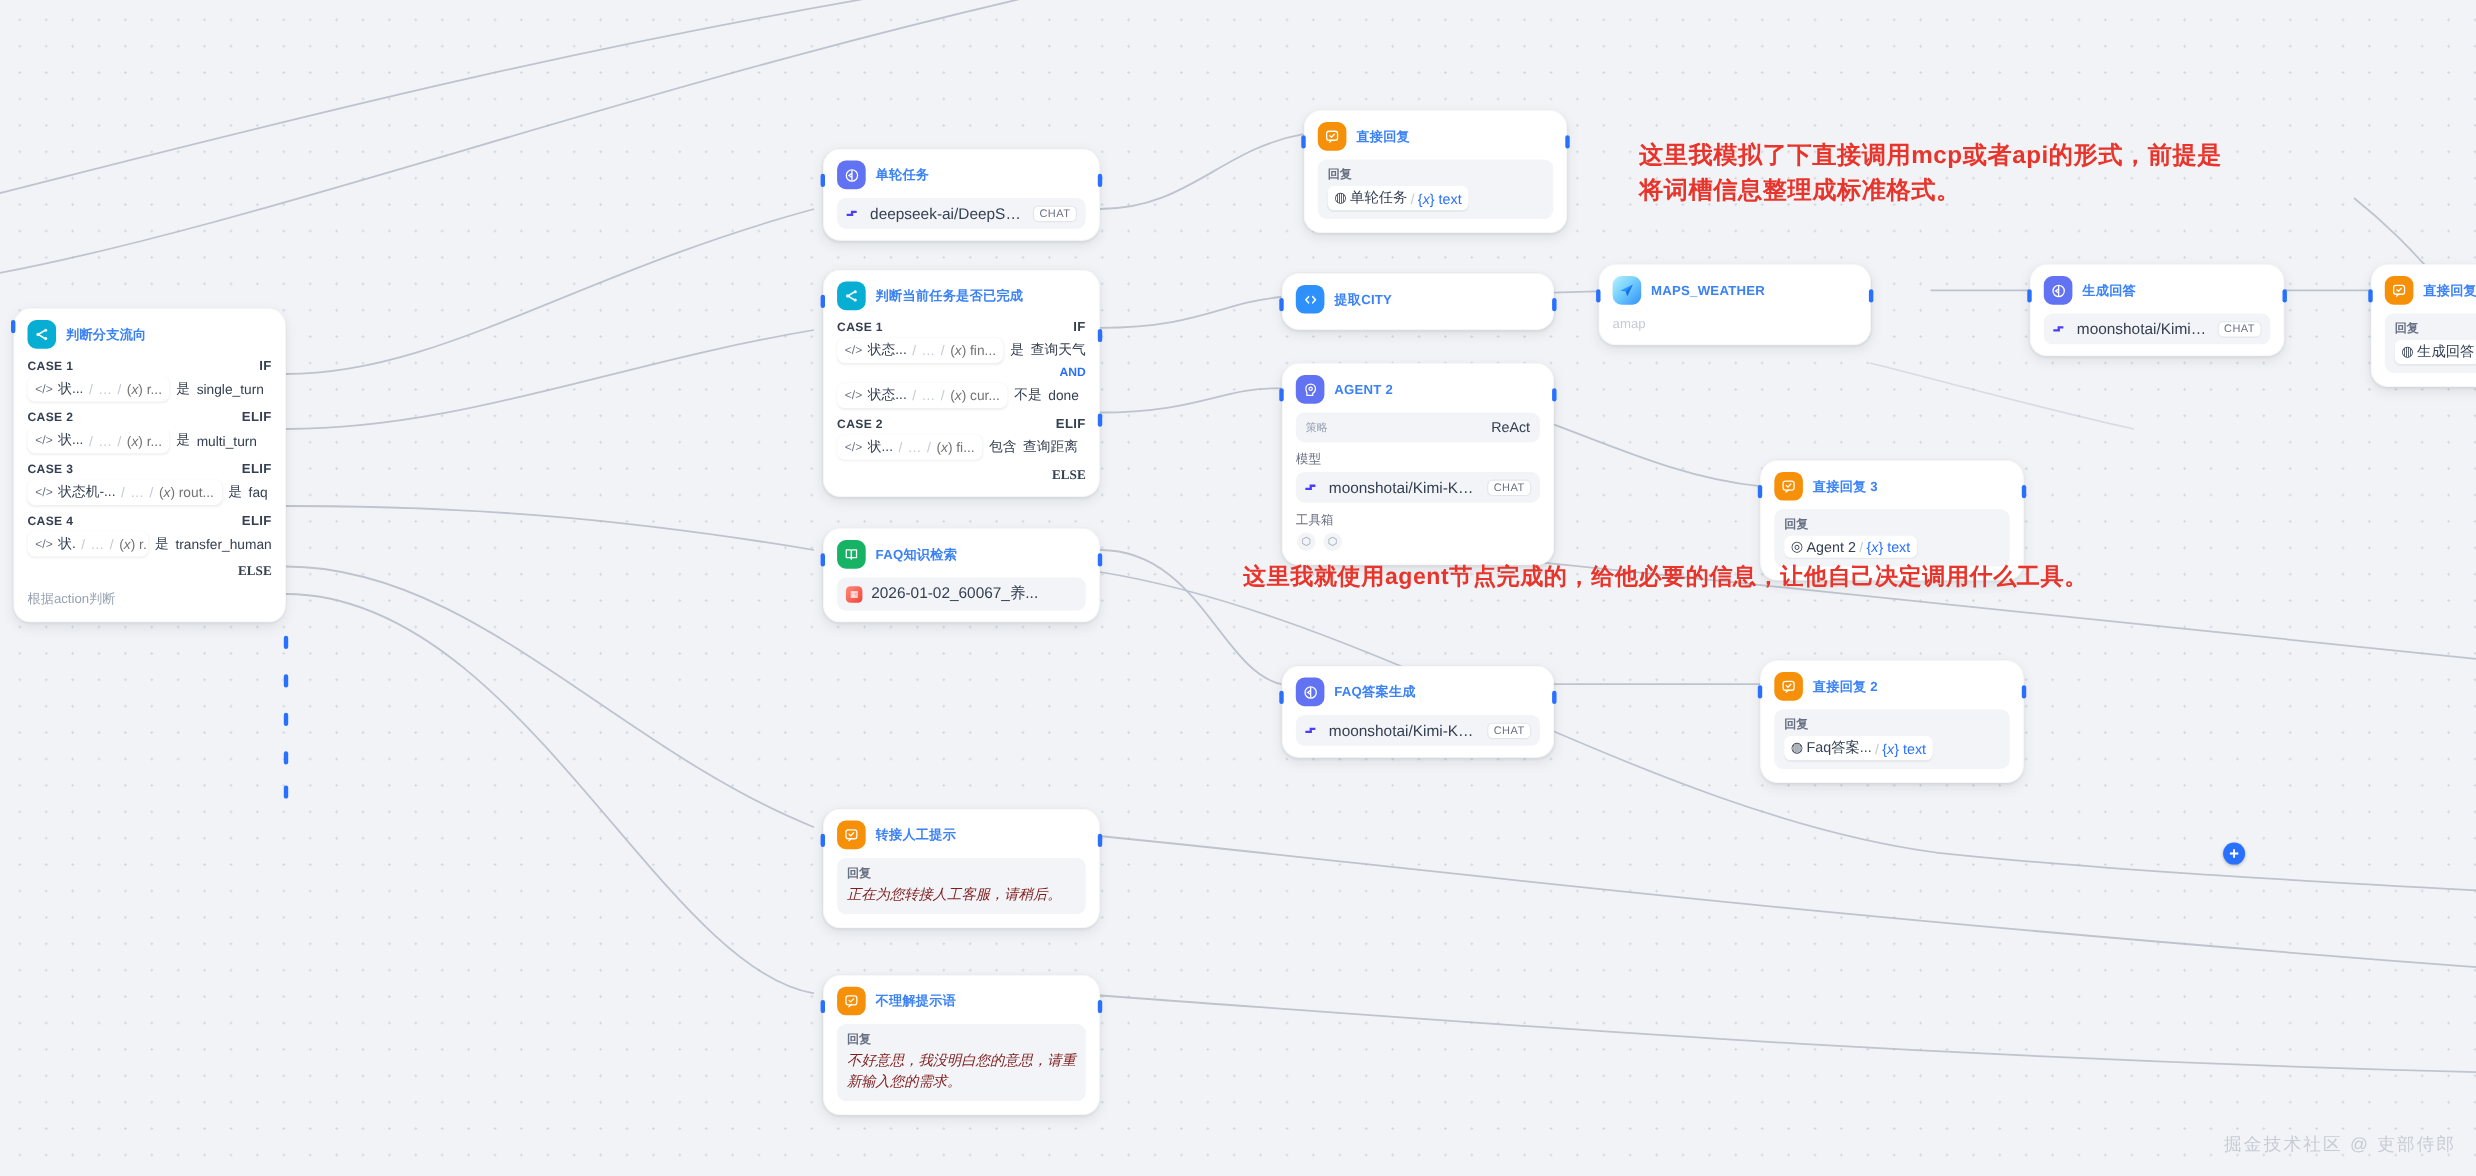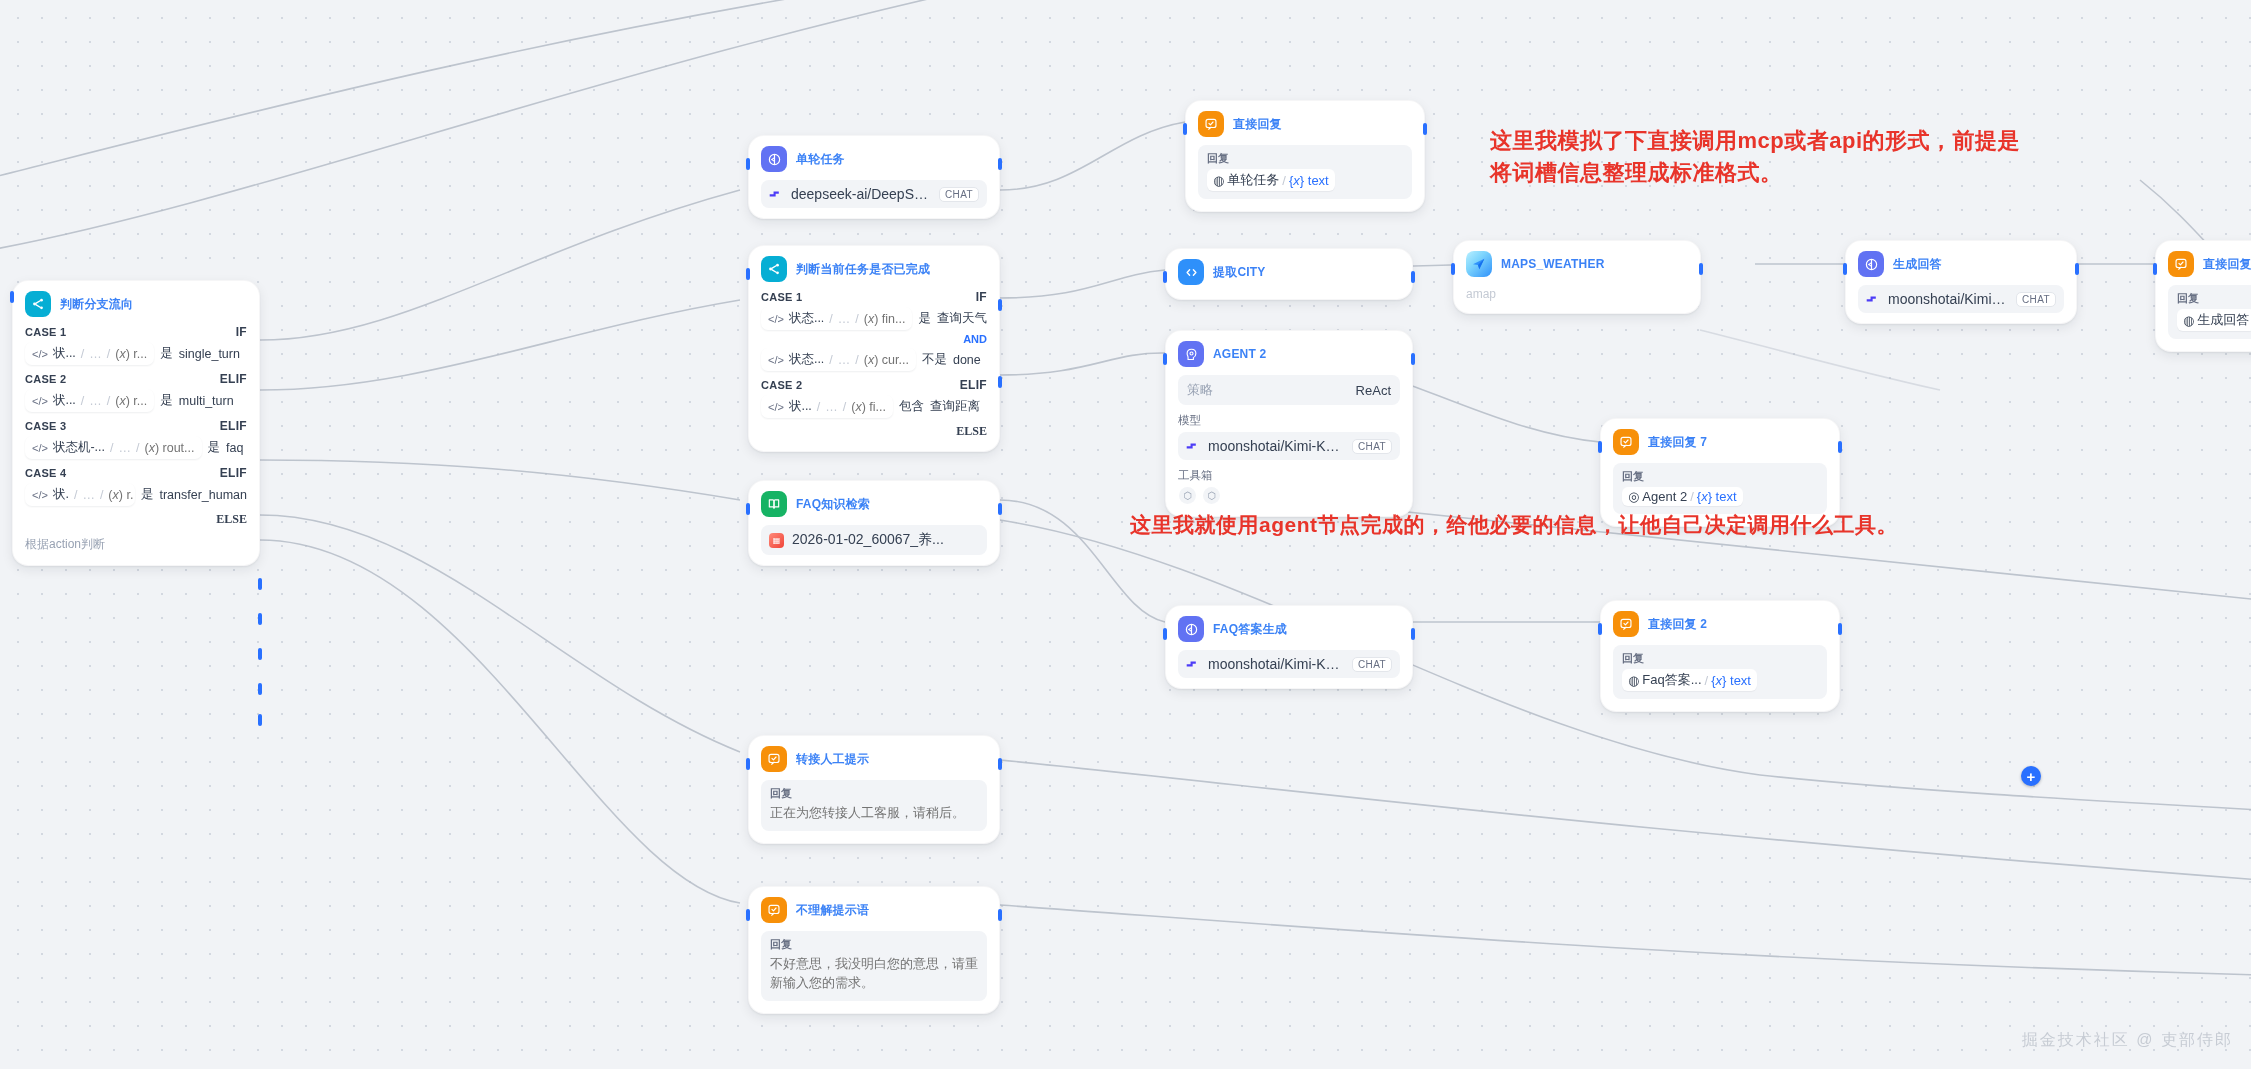--- a/index.html
+++ b/index.html
@@ -67,21 +67,21 @@
   }
   .chip{
     font-size:10px;color:#676f83;border:1px solid #e3e6eb;background:#fff;
     border-radius:5px;padding:1px 5px;letter-spacing:.4px;flex:none;
   }
   .model-logo{width:14px;height:10px;flex:none;}
 
   
   .ans-body{background:#f2f4f7;border-radius:8px;padding:6px 9px 8px 9px;}
   .ans-label{font-size:11px;color:#676f83;font-weight:bold;margin-bottom:3px;}
-  .ans-text{font-size:13px;color:#737373;line-height:1.45;}
+  .ans-text{font-size:13px;color:#7f1d1d;line-height:1.45;font-style:italic;}
   .varpill{
     display:inline-flex;align-items:center;gap:3px;background:#fff;border-radius:6px;
     padding:2px 6px;font-size:13px;color:#354052;max-width:100%;
     box-shadow:0 1px 1px rgba(16,24,40,.05);
   }
   .varpill .sep{color:#c4cad4;}
   .varpill .xvar{color:#2970ff;}
   .varpill .xvar i{font-style:italic;}
 
   
@@ -104,21 +104,21 @@
   .cond .xv{color:#737373;text-align:center;}
   .cond .xv i{font-style:italic;}
   .cond .cmp{color:#354052;white-space:nowrap;}
   .cond .val{color:#354052;white-space:nowrap;}
   .andline{text-align:right;font-size:11px;font-weight:bold;color:#2970ff;margin:1px 0 3px 0;}
   .elseline{text-align:right;font-size:12px;font-weight:bold;color:#354052;margin-top:6px;font-family:Liberation Serif, serif;}
   .node-desc{font-size:12px;color:#98a2b3;margin-top:9px;}
 
   
   .kv{display:flex;align-items:center;justify-content:space-between;background:#f2f4f7;border-radius:8px;padding:6px 9px;}
-  .kv .k{font-size:13px;color:#98a2b3;}
+  .kv .k{font-size:10px;color:#98a2b3;}
   .kv .v{font-size:13px;color:#354052;}
   .sublabel{font-size:11.5px;color:#676f83;margin:8px 0 4px 0;}
   .toolbox{display:flex;gap:7px;padding-left:1px;}
   .toolchip{width:17px;height:17px;border-radius:50%;background:#f2f4f7;display:flex;align-items:center;justify-content:center;font-size:10px;color:#98a2b3;}
 
   
   .tool-sub{font-size:12px;color:#c4cad4;margin-top:10px;}
 
   
   .doc-ic{width:15px;height:15px;border-radius:4px;background:linear-gradient(135deg,#ff8a7a,#f04438);flex:none;
@@ -573,21 +573,21 @@
     <span class="port left" style="top:22px;"></span>
     <span class="port right" style="top:22px;"></span>
     <div class="node-head">
       <span class="nicon ic-answer">
         <svg width="14" height="14" viewBox="0 0 24 24" fill="none" stroke="#fff" stroke-width="2" stroke-linejoin="round" stroke-linecap="round">
           <rect x="3.5" y="4" width="17" height="14" rx="3.5"></rect>
           <path d="M8,21 L12,17.5"></path>
             <path d="M8.5,11 L11,13.4 L15.5,8.6"></path>
         </svg>
       </span>
-      <span class="node-title">直接回复 7</span>
+      <span class="node-title">直接回复 3</span>
     </div>
     <div class="ans-body">
       <div class="ans-label">回复</div>
       <span class="varpill">
         <span>◎</span>
         <span>Agent 2</span>
         <span class="sep">/</span>
         <span class="xvar">{<i>x</i>}&nbsp;<span>text</span></span>
       </span>
     </div>

